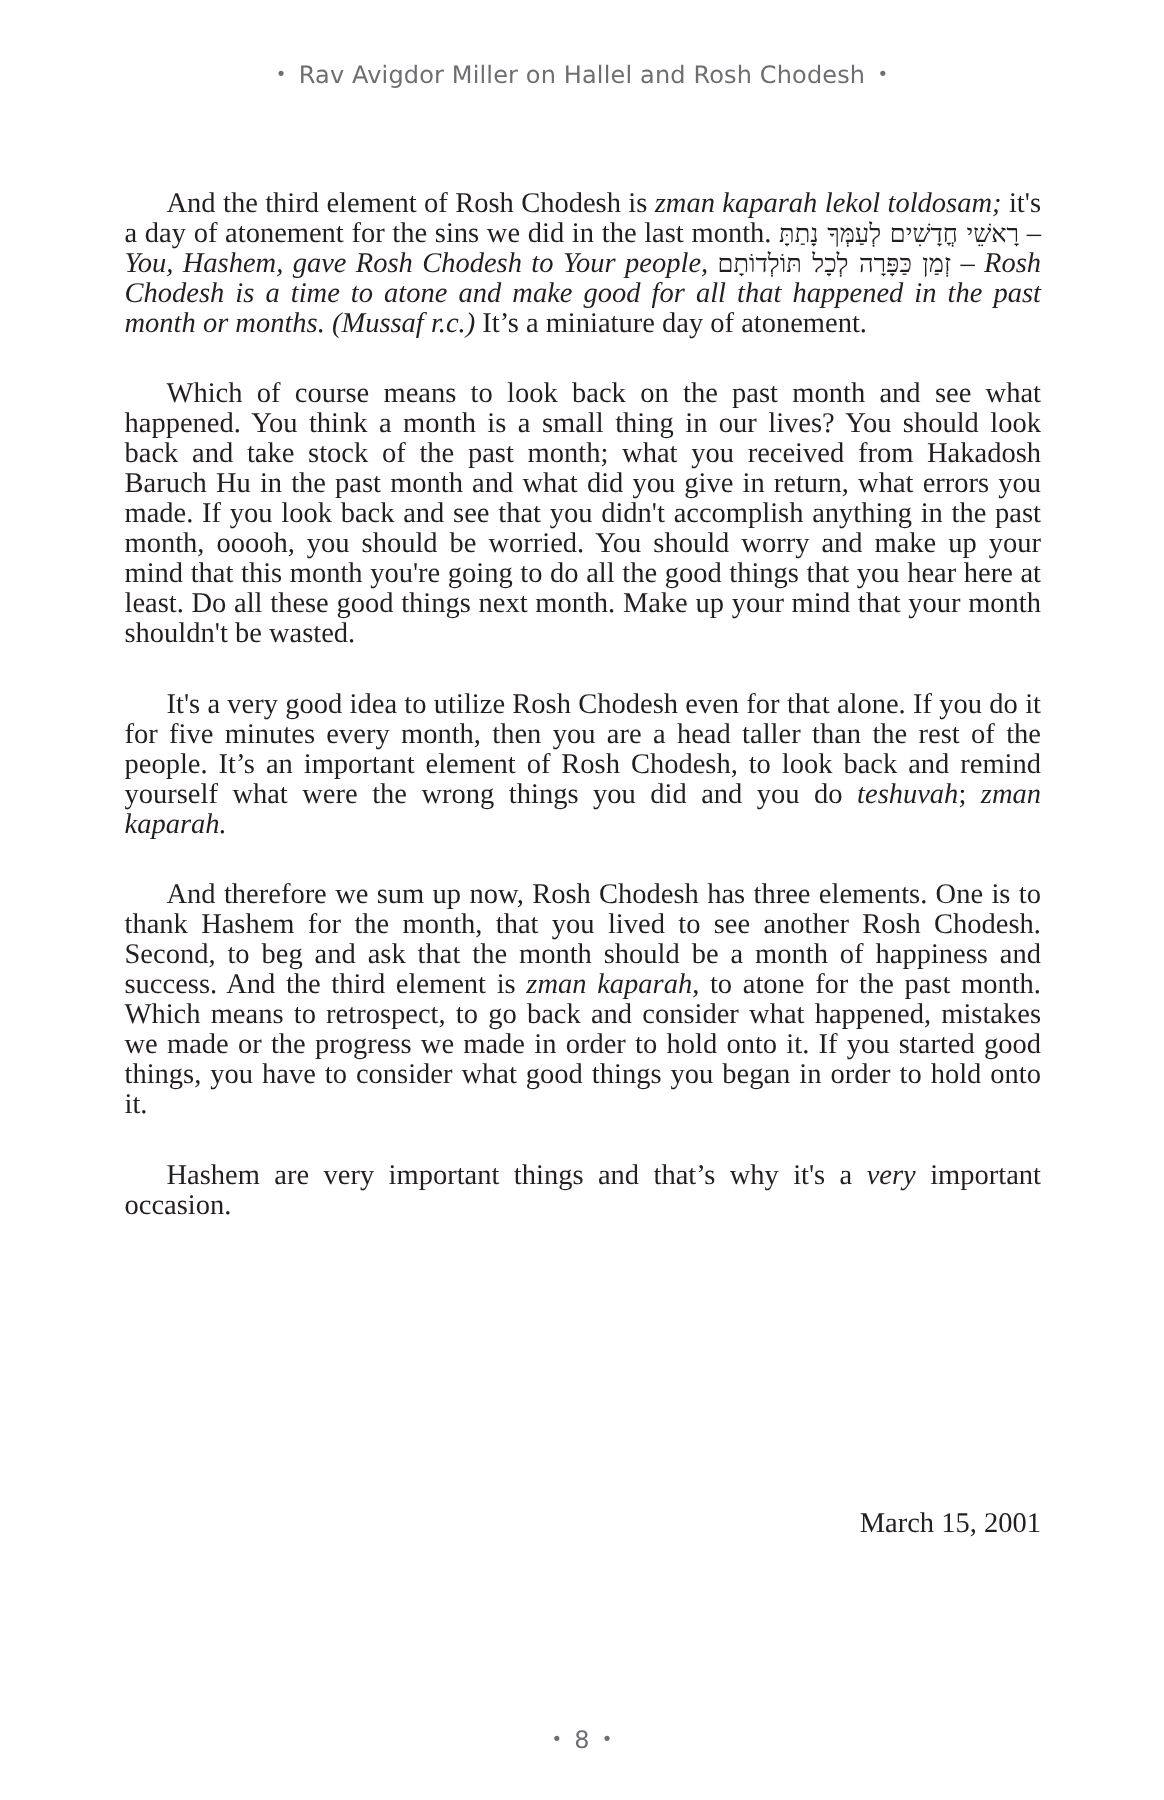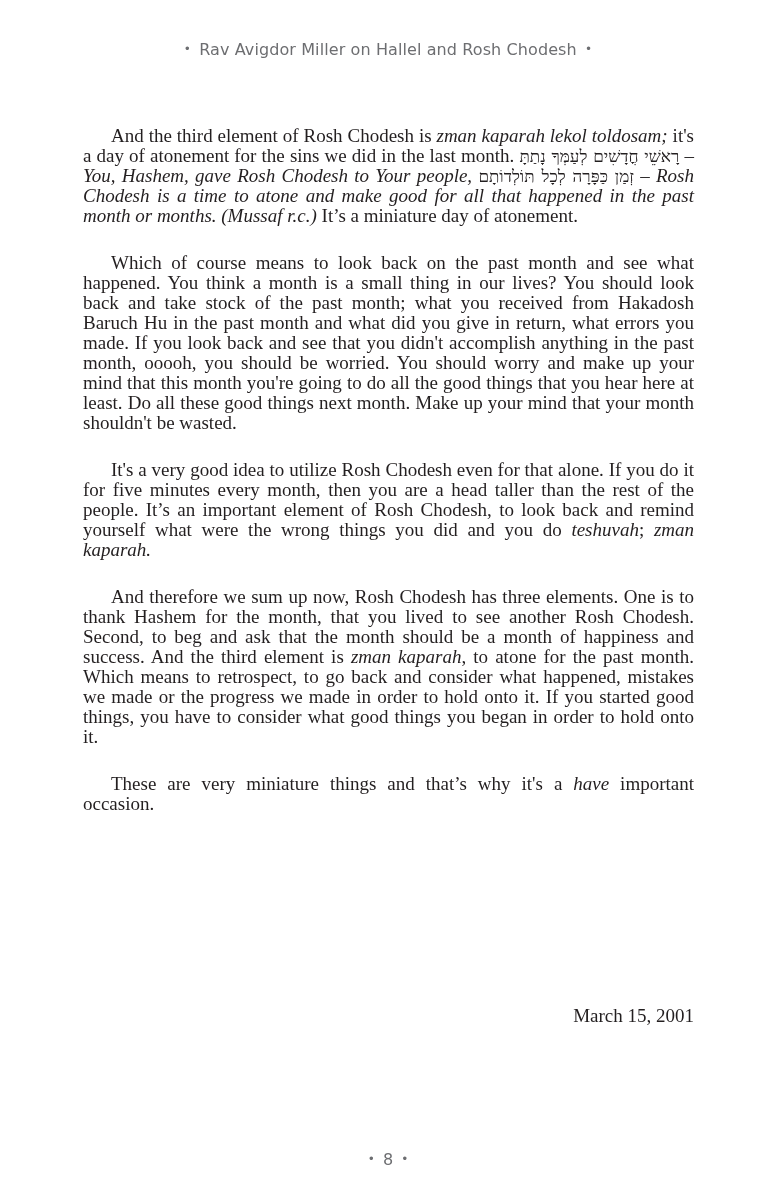--- a/index.html
+++ b/index.html
@@ -42,21 +42,21 @@
   <span class="dot">•</span>
   <span>Rav Avigdor Miller on Hallel and Rosh Chodesh</span>
   <span class="dot">•</span>
 </div>
 
 <div class="content">
   <p class="para"><span>And the third element of Rosh Chodesh is </span><span class="it">zman kaparah lekol toldosam;</span><span> it's a day of atonement for the sins we did in the last month. </span><span class="heb" dir="rtl">רָאשֵׁי חֳדָשִׁים לְעַמְּךָ נָתַתָּ</span><span class="it"> – You, Hashem, gave Rosh Chodesh to Your people, </span><span class="heb" dir="rtl">זְמַן כַּפָּרָה לְכָל תּוֹלְדוֹתָם</span><span class="it"> – Rosh Chodesh is a time to atone and make good for all that happened in the past month or months. (Mussaf r.c.)</span><span> It’s a miniature day of atonement.</span></p>
   <p class="para"><span>Which of course means to look back on the past month and see what happened. You think a month is a small thing in our lives? You should look back and take stock of the past month; what you received from Hakadosh Baruch Hu in the past month and what did you give in return, what errors you made. If you look back and see that you didn't accomplish anything in the past month, ooooh, you should be worried. You should worry and make up your mind that this month you're going to do all the good things that you hear here at least. Do all these good things next month. Make up your mind that your month shouldn't be wasted.</span></p>
   <p class="para"><span>It's a very good idea to utilize Rosh Chodesh even for that alone.  If you do it for five minutes every month, then you are a head taller than the rest of the people. It’s an important element of Rosh Chodesh, to look back and remind yourself what were the wrong things you did and you do </span><span class="it">teshuvah</span><span>; </span><span class="it">zman kaparah.</span></p>
   <p class="para"><span>And therefore we sum up now, Rosh Chodesh has three elements. One is to thank Hashem for the month, that you lived to see another Rosh Chodesh.  Second, to beg and ask that the month should be a month of happiness and success. And the third element is </span><span class="it">zman kaparah</span><span>, to atone for the past month. Which means to retrospect, to go back and consider what happened, mistakes we made or the progress we made in order to hold onto it.  If you started good things, you have to consider what good things you began in order to hold onto it.</span></p>
-  <p class="para"><span>These are very miniature things and that’s why it's a </span><span class="it">have</span><span> important occasion.</span></p>
+  <p class="para"><span>Hashem are very important things and that’s why it's a </span><span class="it">very</span><span> important occasion.</span></p>
 </div>
 
 <div class="date">March 15, 2001</div>
 
 <div class="folio">
   <span class="dot">•</span>
   <span>8</span>
   <span class="dot">•</span>
 </div>
 

